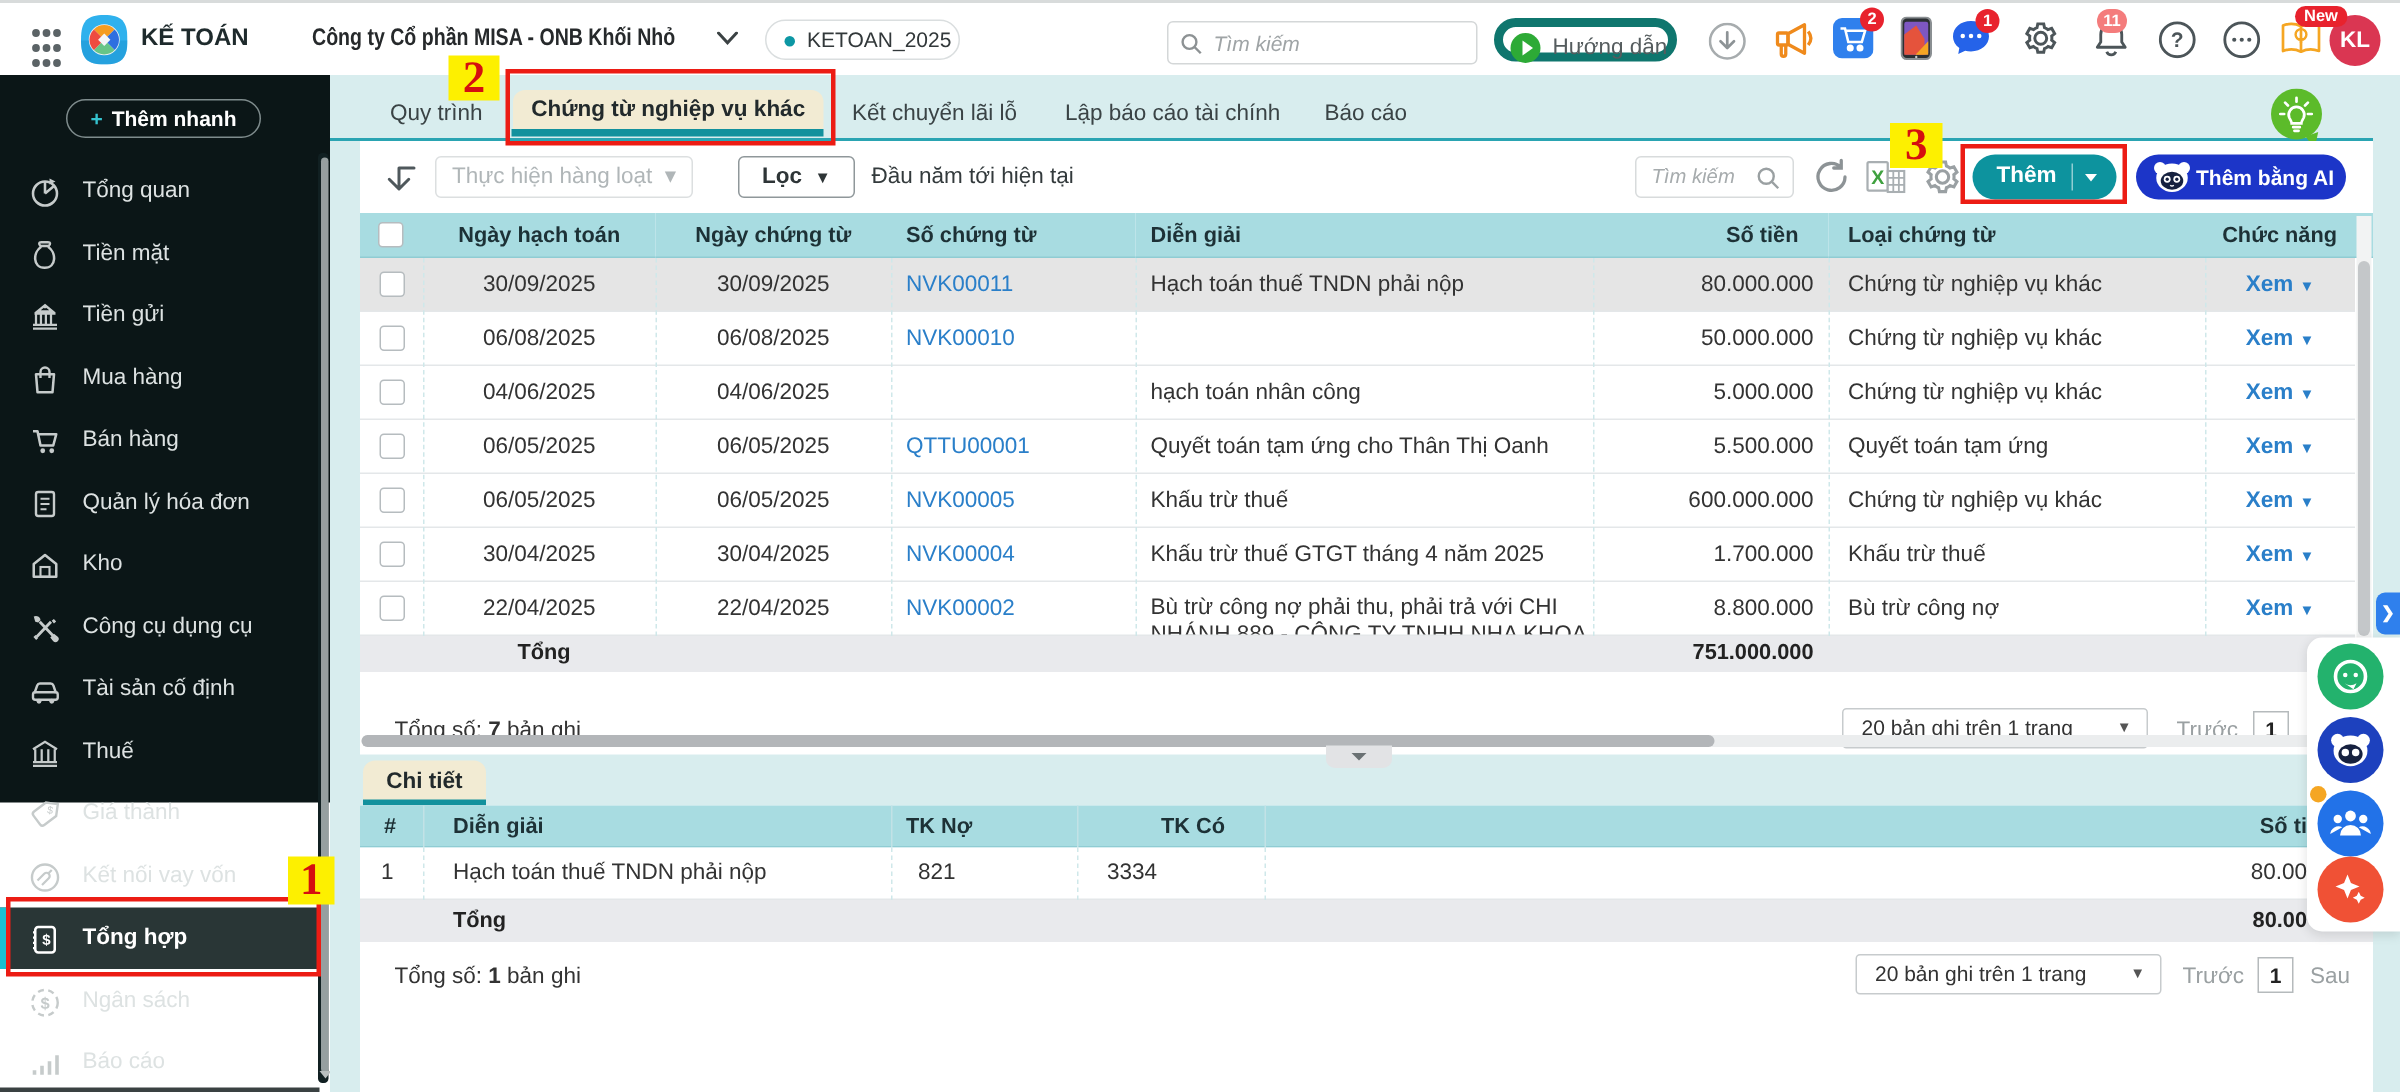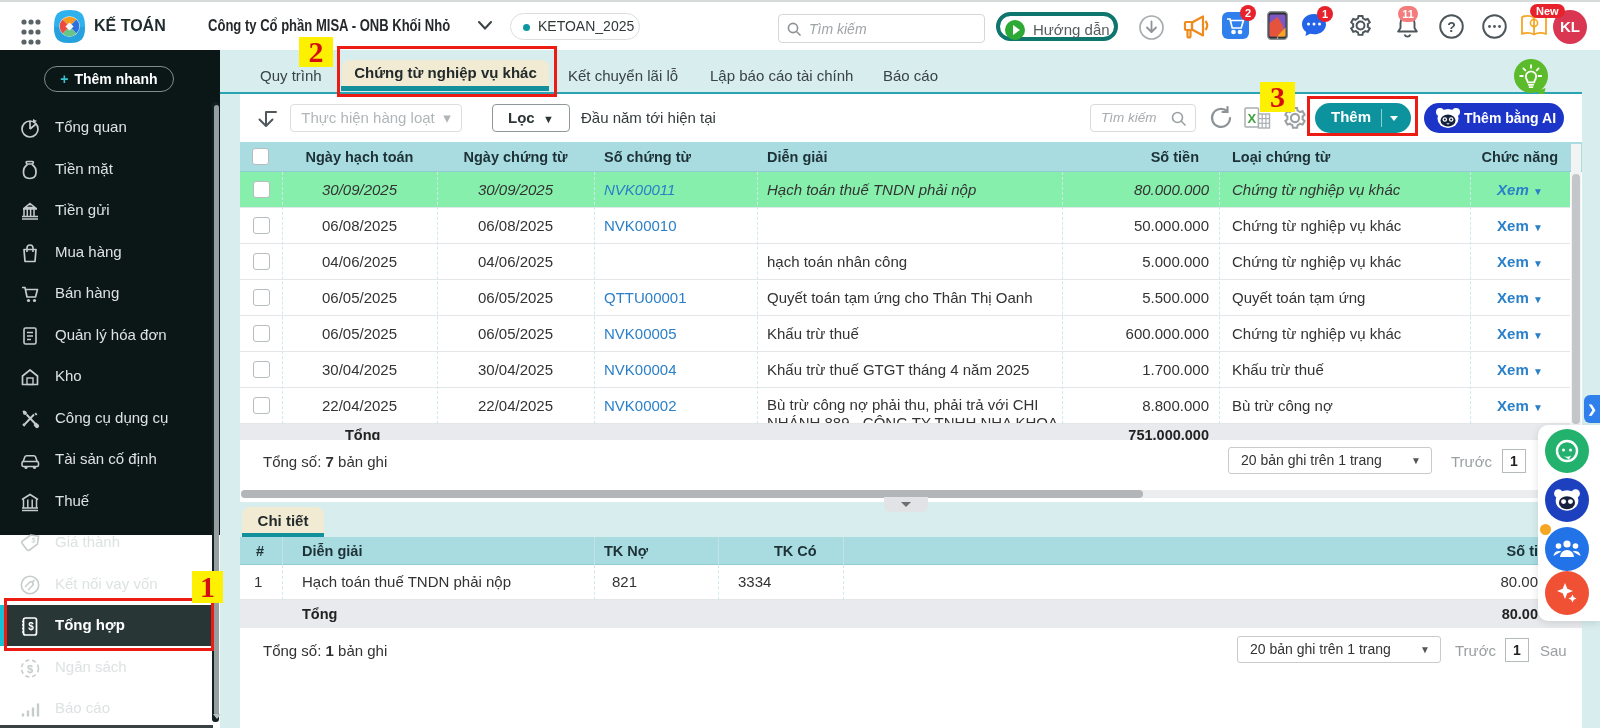--- a/index.html
+++ b/index.html
@@ -12,21 +12,21 @@
 #grid9 { left:20px; top:18px; }
 #logo { left:54px; top:10px; width:31px; height:33px; }
 #brand { left:94px; top:17px; font-size:16px; font-weight:bold; color:#1e2a2c; }
 #company { left:208px; top:17px; font-size:16px; font-weight:bold; color:#26292b; transform:scaleX(.815); transform-origin:left center; white-space:nowrap; }
 #compchev { left:478px; top:21px; }
 #dataset { left:510px; top:13px; width:130px; height:27px; border:1px solid #dadedf; border-radius:14px; background:#fff; font-size:14px; color:#32383a; line-height:25px; padding-left:27px; font-weight:500;}
 #dataset .dot { position:absolute; left:12px; top:10px; width:7px; height:7px; border-radius:50%; background:#0d97a4; }
 #hsearch { left:778px; top:14px; width:207px; height:29px; border:1px solid #d4d7d8; border-radius:4px; }
 #hsearch svg { position:absolute; left:8px; top:7px; }
 #hsearch span { position:absolute; left:30px; top:6px; font-style:italic; color:#9fa4a6; font-size:14px; }
-#guide { left:996px; top:12px; width:122px; height:29px; border:4px solid #0f766e; border-radius:15px; }
+#guide { left:996px; top:12px; width:122px; height:29px; border:6px solid #0f766e; border-radius:15px; }
 #guide .play { position:absolute; left:5px; top:4px; width:20px; height:20px; border-radius:50%; background:#2daa36; }
 #guide .play:after { content:""; position:absolute; left:8px; top:5px; border-left:7px solid #fff; border-top:5px solid transparent; border-bottom:5px solid transparent; }
 #guide span { position:absolute; left:33px; top:5px; font-size:15px; color:#555c5e; }
 .badge { position:absolute; background:#e8222d; color:#fff; border-radius:9px; font-size:11px; font-weight:bold; text-align:center; line-height:16px; height:16px; min-width:16px; padding:0 3px;}
 #avatar { left:1553px; top:10px; width:34px; height:34px; border-radius:50%; background:#da3652; color:#fff; font-weight:bold; font-size:15px; text-align:center; line-height:34px; }
 #newpill { left:1530px; top:4px; background:#e8222d; color:#fff; font-size:11px; font-weight:bold; border-radius:8px; padding:1px 6px; z-index:5;}
 
 
 #sidebar { left:0; top:50px; width:220px; height:485px; background:#0b1617; }
 #quick { left:44px; top:16px; width:130px; height:26px; border:1.5px solid #7f8c8d; border-radius:15px; color:#fff; font-size:14px; font-weight:bold; text-align:center; line-height:24px; }
@@ -63,26 +63,26 @@
 #themBtn .t { position:absolute; left:16px; top:5px; }
 #themBtn .sep { position:absolute; left:66px; top:6px; width:1px; height:18px; background:rgba(255,255,255,.55); }
 #themBtn .car { position:absolute; left:75px; top:13px; border-top:5px solid #fff; border-left:4.5px solid transparent; border-right:4.5px solid transparent; }
 #aiBtn { left:1184px; top:9px; width:140px; height:30px; background:#1c35c8; border-radius:16px; color:#fff; font-weight:bold; font-size:14px; position:absolute; white-space:nowrap;}
 #aiBtn span { position:absolute; left:40px; top:7px; }
 
 
 #mtable { left:240px; top:142px; width:1342px; height:360px; }
 .th { position:absolute; top:0; height:30px; background:#a8dce1; border-bottom:1px solid #8fccd3; box-sizing:border-box; font-weight:bold; font-size:14.5px; color:#1d3136; line-height:30px; }
 .trow { position:absolute; left:0; width:1330px; height:36px; background:#fff; border-bottom:1px solid #e4e7e9; overflow:hidden; }
-.trow.sel { background:#86efac;font-style:italic; }
+.trow.sel { background:#e5e5e5; }
 .cell { position:absolute; top:0; height:36px; line-height:36px; font-size:15px; color:#333; white-space:nowrap; overflow:hidden;}
 .link { color:#2a7fc9; }
 .cb { position:absolute; left:13px; top:9px; width:17px; height:17px; border:1.5px solid #b6bcbf; border-radius:3px; background:#fff; }
 #totrow { left:240px; top:424px; width:1330px; height:24px; background:#e9eaed; font-weight:bold; font-size:14.5px; color:#222; }
-#mfooter { left:240px; top:440px; width:1342px; height:38px; background:#fff; font-size:15px; color:#333; }
+#mfooter { left:240px; top:465px; width:1342px; height:38px; background:#fff; font-size:15px; color:#333; }
 .pgsel { position:absolute; border:1px solid #c7cbcd; border-radius:3px; background:#fff; font-size:14px; color:#333; }
 .pgprev { position:absolute; color:#9aa0a2; font-size:15px; }
 .pgnum { position:absolute; width:24px; height:24px; border:1px solid #b5babc; text-align:center; line-height:22px; font-weight:bold; font-size:14px; color:#222; background:#fff;}
 #hscroll { left:241px; top:490px; width:902px; height:8px; background:#b3b6b9; border-radius:4px; z-index:2;} #htrack { left:241px; top:490px; width:1329px; height:8px; background:#ebedee; border-radius:4px; }
 #vscroll { left:1571px; top:144px; width:10px; height:344px; background:#f2f3f3; }
 #vthumb { left:1572px; top:174px; width:8px; height:250px; background:#c4c7c9; border-radius:4px;}
 #collapse { left:884px; top:497px; width:44px; height:15px; background:#e2e3e5; border-radius:0 0 6px 6px; text-align:center; z-index:3;}
 #collapse:after { content:""; position:absolute; left:17px; top:5px; border-top:5px solid #6a7173; border-left:5px solid transparent; border-right:5px solid transparent;}
 
 

